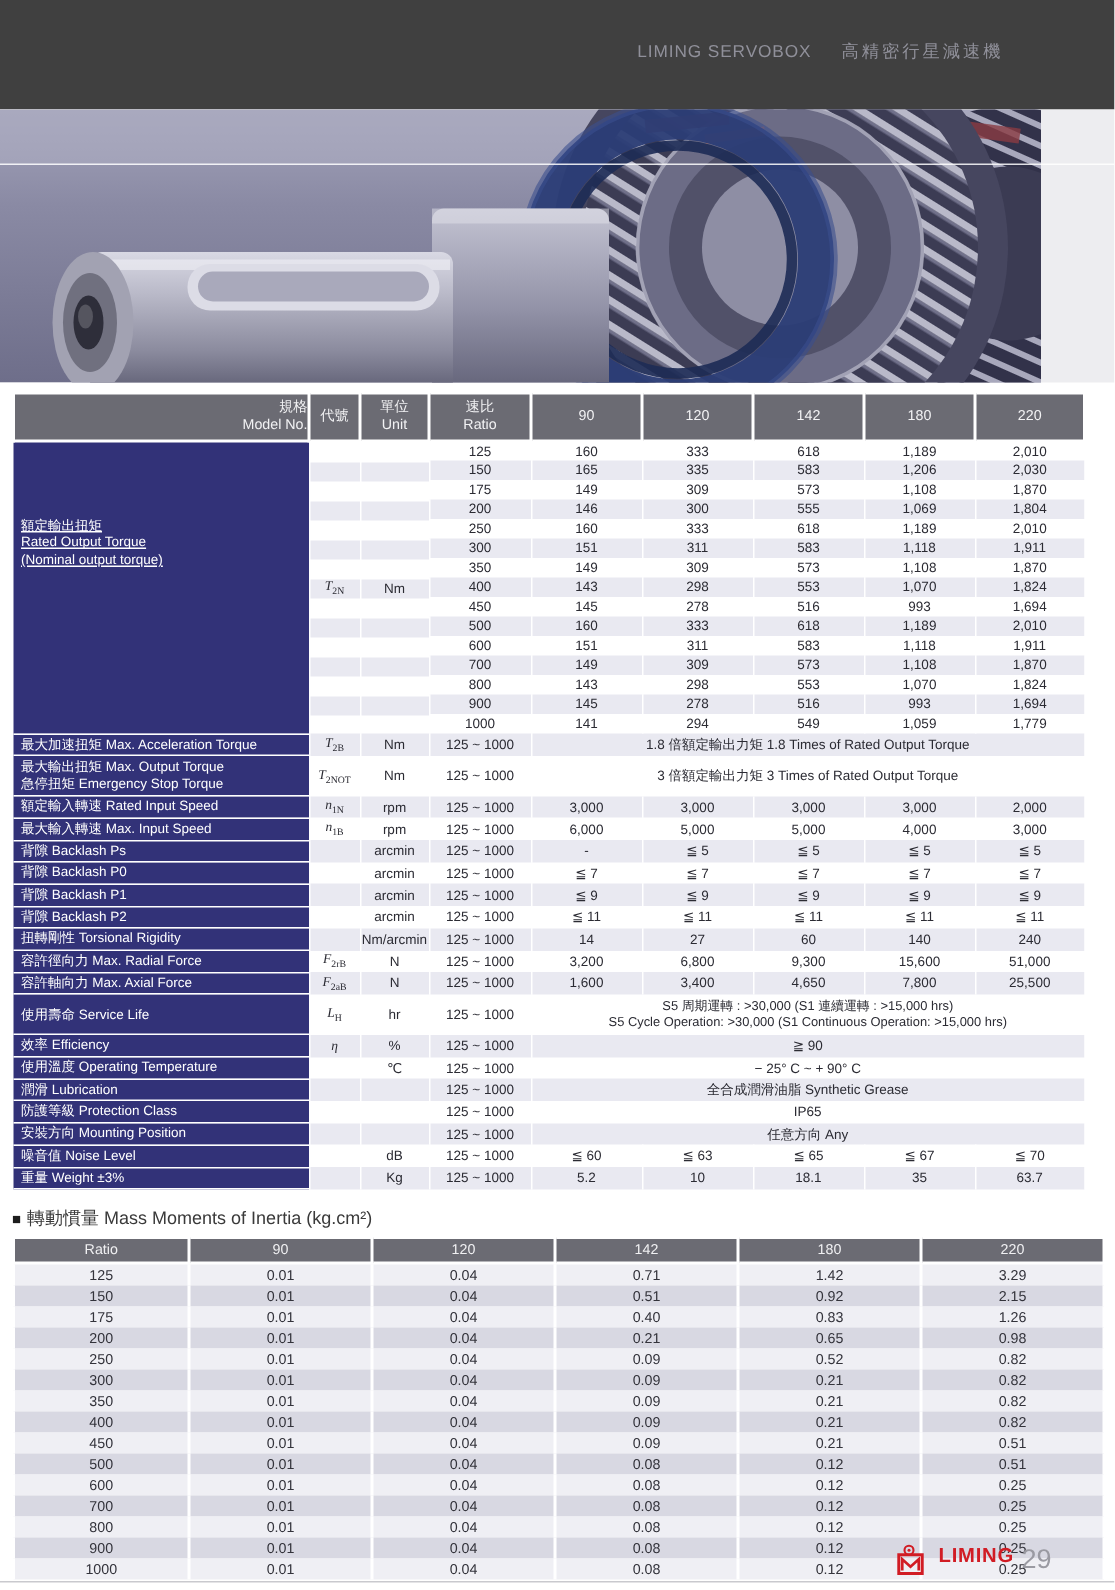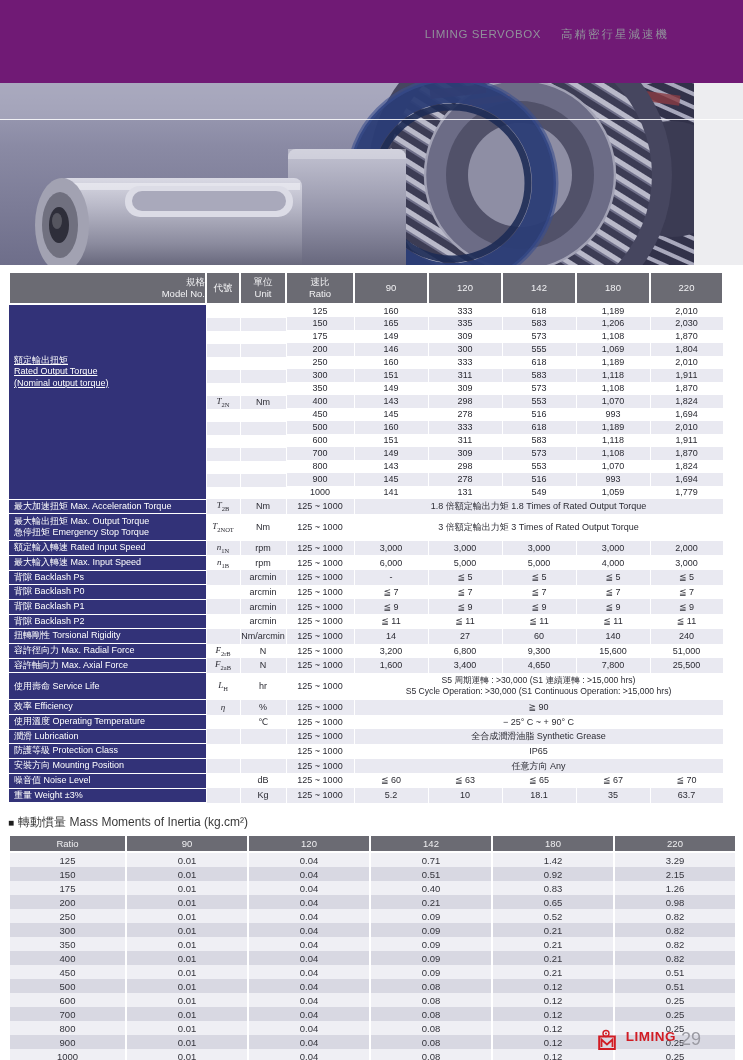--- a/index.html
+++ b/index.html
@@ -1,21 +1,21 @@
 <!DOCTYPE html>
 <html><head>
 <meta charset="utf-8">
 <style>
   html,body{margin:0;padding:0;}
   body{
     width:743px;height:1060px;background:#ffffff;position:relative;overflow:hidden;
     font-family:"Liberation Sans","DejaVu Sans",sans-serif;color:#2b2b33;
   }
   
-  .topbar{height:83px;position:relative;background:#701a75;}
+  .topbar{height:73px;position:relative;background:#404040;}
   .topbar .txt{position:absolute;top:27px;right:74px;font-size:11.5px;color:#90909a;letter-spacing:.6px;white-space:nowrap;}
   .topbar .txt .cjk{margin-left:20px;letter-spacing:2px;}
   
   .hero{height:182px;position:relative;background:#ededf0;}
   .hero svg{display:block;position:absolute;left:0;top:0;}
   .hero .hairline{position:absolute;left:0;top:36px;width:743px;height:1px;background:rgba(255,255,255,.85);z-index:5;}
   
   table.spec{border-collapse:collapse;table-layout:fixed;width:714px;margin:6px 0 0 8px;font-size:9px;}
   table.spec thead th{
     background:#6b6b73;color:#f2f2f4;font-weight:normal;font-size:9.5px;height:30px;
@@ -284,21 +284,21 @@
         <td>900</td>
         <td>145</td>
         <td>278</td>
         <td>516</td>
         <td>993</td>
         <td>1,694</td>
       </tr>
       <tr>
         <td>1000</td>
         <td>141</td>
-        <td>131</td>
+        <td>294</td>
         <td>549</td>
         <td>1,059</td>
         <td>1,779</td>
       </tr>
       <tr class="specrow shade">
         <th class="lbl">最大加速扭矩  Max. Acceleration Torque</th>
         <td class="sym"><i>T</i><sub>2B</sub></td>
         <td>Nm</td>
         <td>125 ~ 1000</td>
         <td colspan="5" class="spanval">1.8 倍額定輸出力矩  1.8 Times of Rated Output Torque</td>

